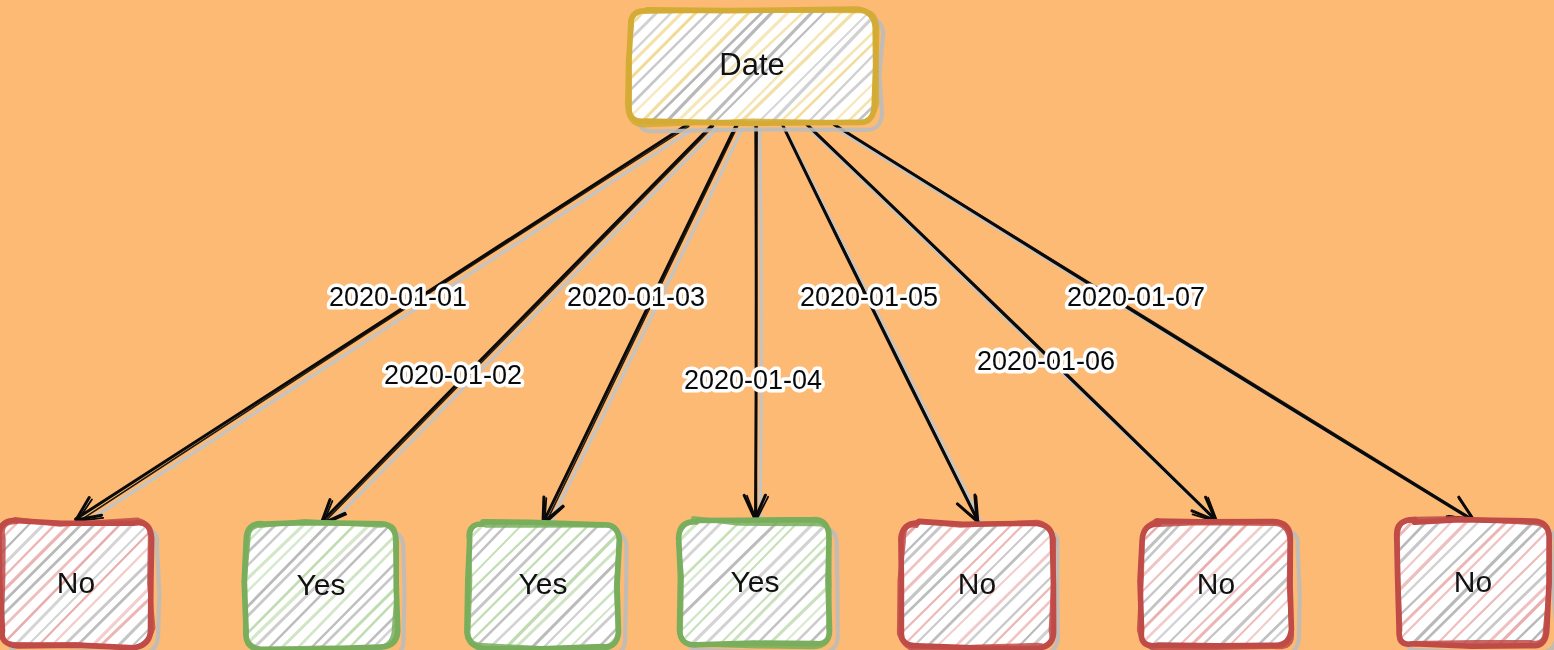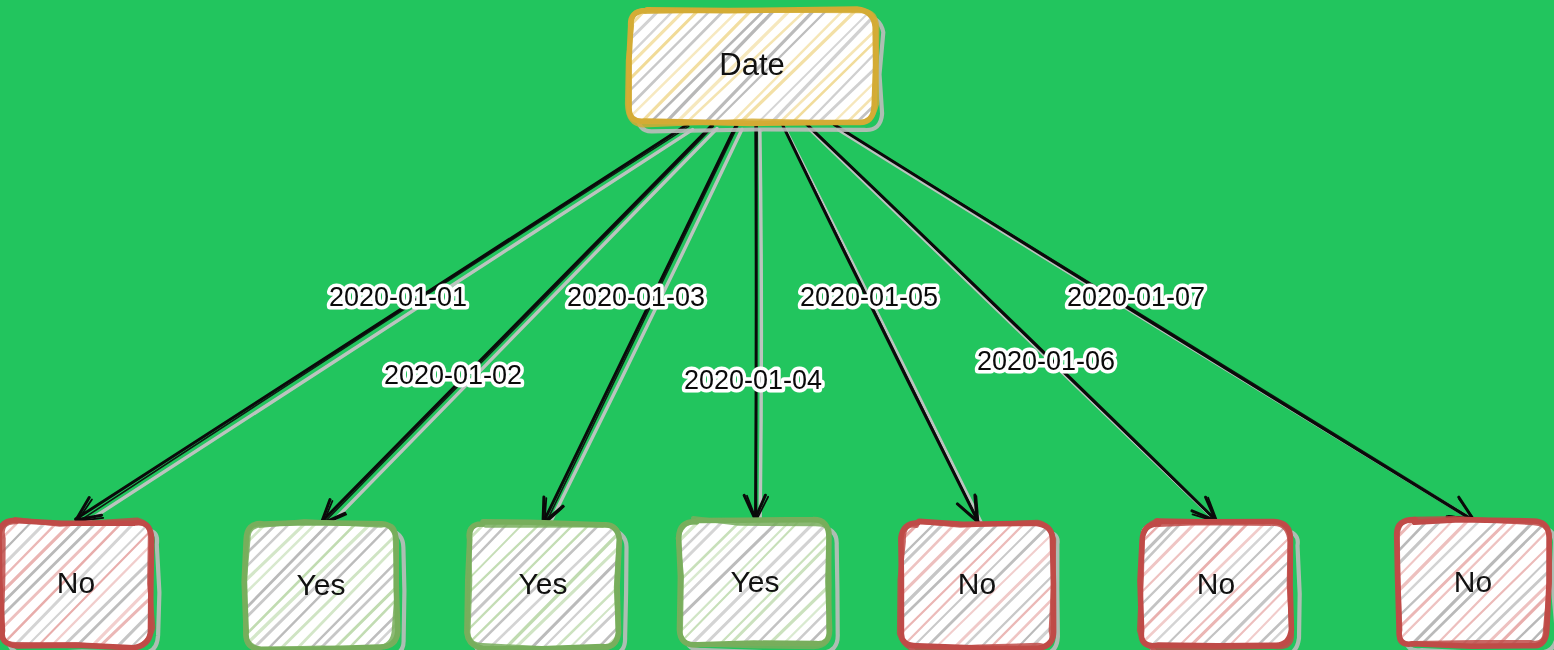--- a/index.html
+++ b/index.html
@@ -10,21 +10,21 @@
   body {
     width: 1554px;
     height: 650px;
     overflow: hidden;
     font-family: "Liberation Sans", sans-serif;
   }
   #diagram-root {
     position: relative;
     width: 1554px;
     height: 650px;
-    background: #22c55e;
+    background: #fdba74;
   }
   svg#tree-svg {
     position: absolute;
     top: 0;
     left: 0;
     width: 1554px;
     height: 650px;
     display: block;
   }
   .node-label {

